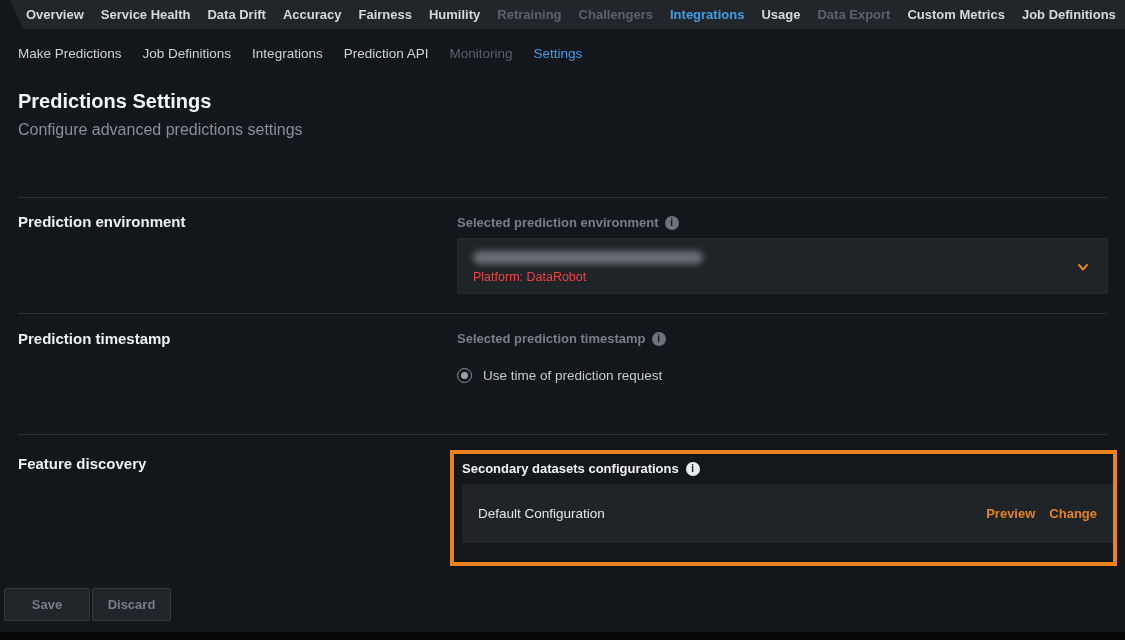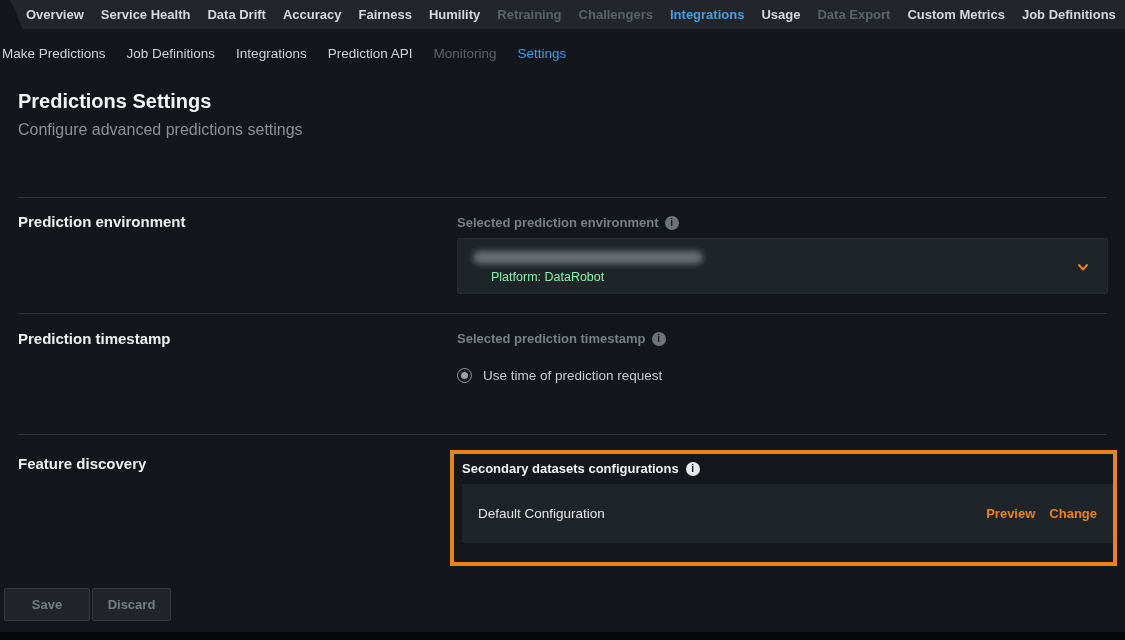--- a/index.html
+++ b/index.html
@@ -23,21 +23,21 @@
     font-size:13px; font-weight:700;
   }
   .topnav .nav-item { color:#d6d9db; cursor:pointer; white-space:nowrap; }
   .topnav .nav-item.disabled { color:#5b6269; }
   .topnav .nav-item.active { color:#3f9fe8; }
 
   
   .subnav {
     position:absolute; top:40px; left:0; width:1125px; height:26px;
     display:flex; align-items:center; gap:21px;
-    padding-left:2px;
+    padding-left:18px;
     font-size:13.5px; font-weight:400;
   }
   .subnav .nav-item { color:#ced2d5; cursor:pointer; white-space:nowrap; }
   .subnav .nav-item.disabled { color:#5b6167; }
   .subnav .nav-item.active { color:#3f9fe8; }
 
   
   .page-title {
     position:absolute; top:90px; left:18px;
     font-size:20px; font-weight:700; color:#f4f5f6;
@@ -85,22 +85,22 @@
     position:absolute; left:457px; top:238px; width:651px; height:56px;
     background:#1f2428; border:1px solid #262b30; border-radius:2px;
     cursor:pointer;
   }
   .env-redacted {
     position:absolute; left:15px; top:12px;
     width:230px; height:13px; border-radius:7px;
     background:#7d8288; filter:blur(3px); opacity:.8;
   }
   .env-platform {
-    position:absolute; left:33px; top:31px;
-    font-size:12.5px; color:#86efac;
+    position:absolute; left:15px; top:31px;
+    font-size:12.5px; color:#ef4444;
   }
   .env-chevron { position:absolute; right:17px; top:21px; width:14px; height:14px; }
 
   
   .radio-row {
     position:absolute; left:457px;
     display:flex; align-items:center; gap:11px;
     font-size:13.5px; color:#c6cacd; cursor:pointer;margin-top:8px;
   }
   .radio-row.r1 { top:360px; }

